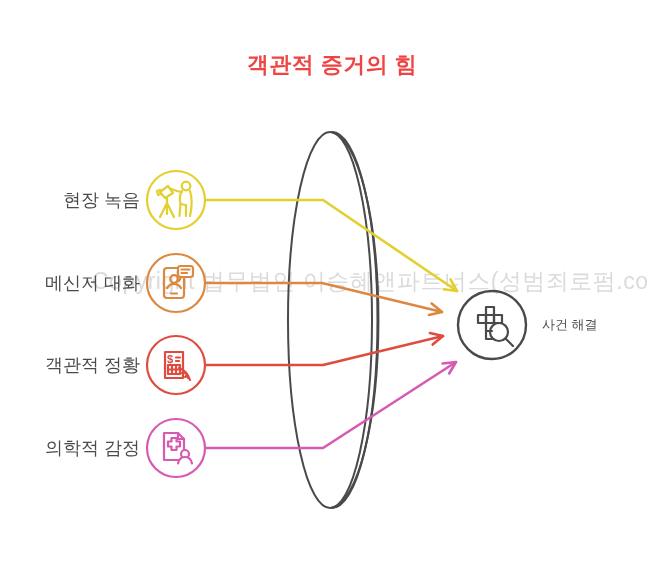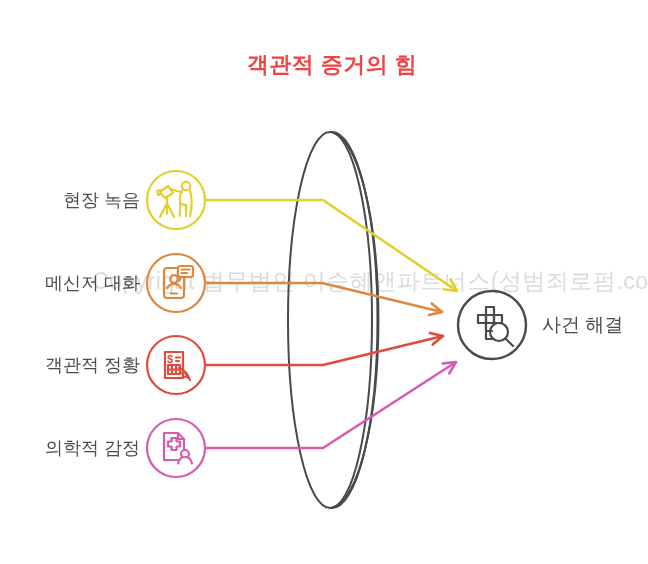--- a/index.html
+++ b/index.html
@@ -25,21 +25,21 @@
   }
   svg.diagram{position:absolute;left:0;top:0;z-index:1;}
   .src-label{
     position:absolute;right:508px;
     width:200px;text-align:right;
     font-size:18px;color:#4b4b4b;line-height:26px;
     white-space:nowrap;z-index:2;
   }
   .result-label{
     position:absolute;left:542px;top:312px;
-    font-size:19px;color:#4b4b4b;line-height:26px;
+    font-size:13px;color:#4b4b4b;line-height:26px;
     white-space:nowrap;z-index:2;
   }
 </style>
 </head>
 <body>
 
 <div class="stage">
 
   <h1 class="title">객관적 증거의 힘</h1>
 

